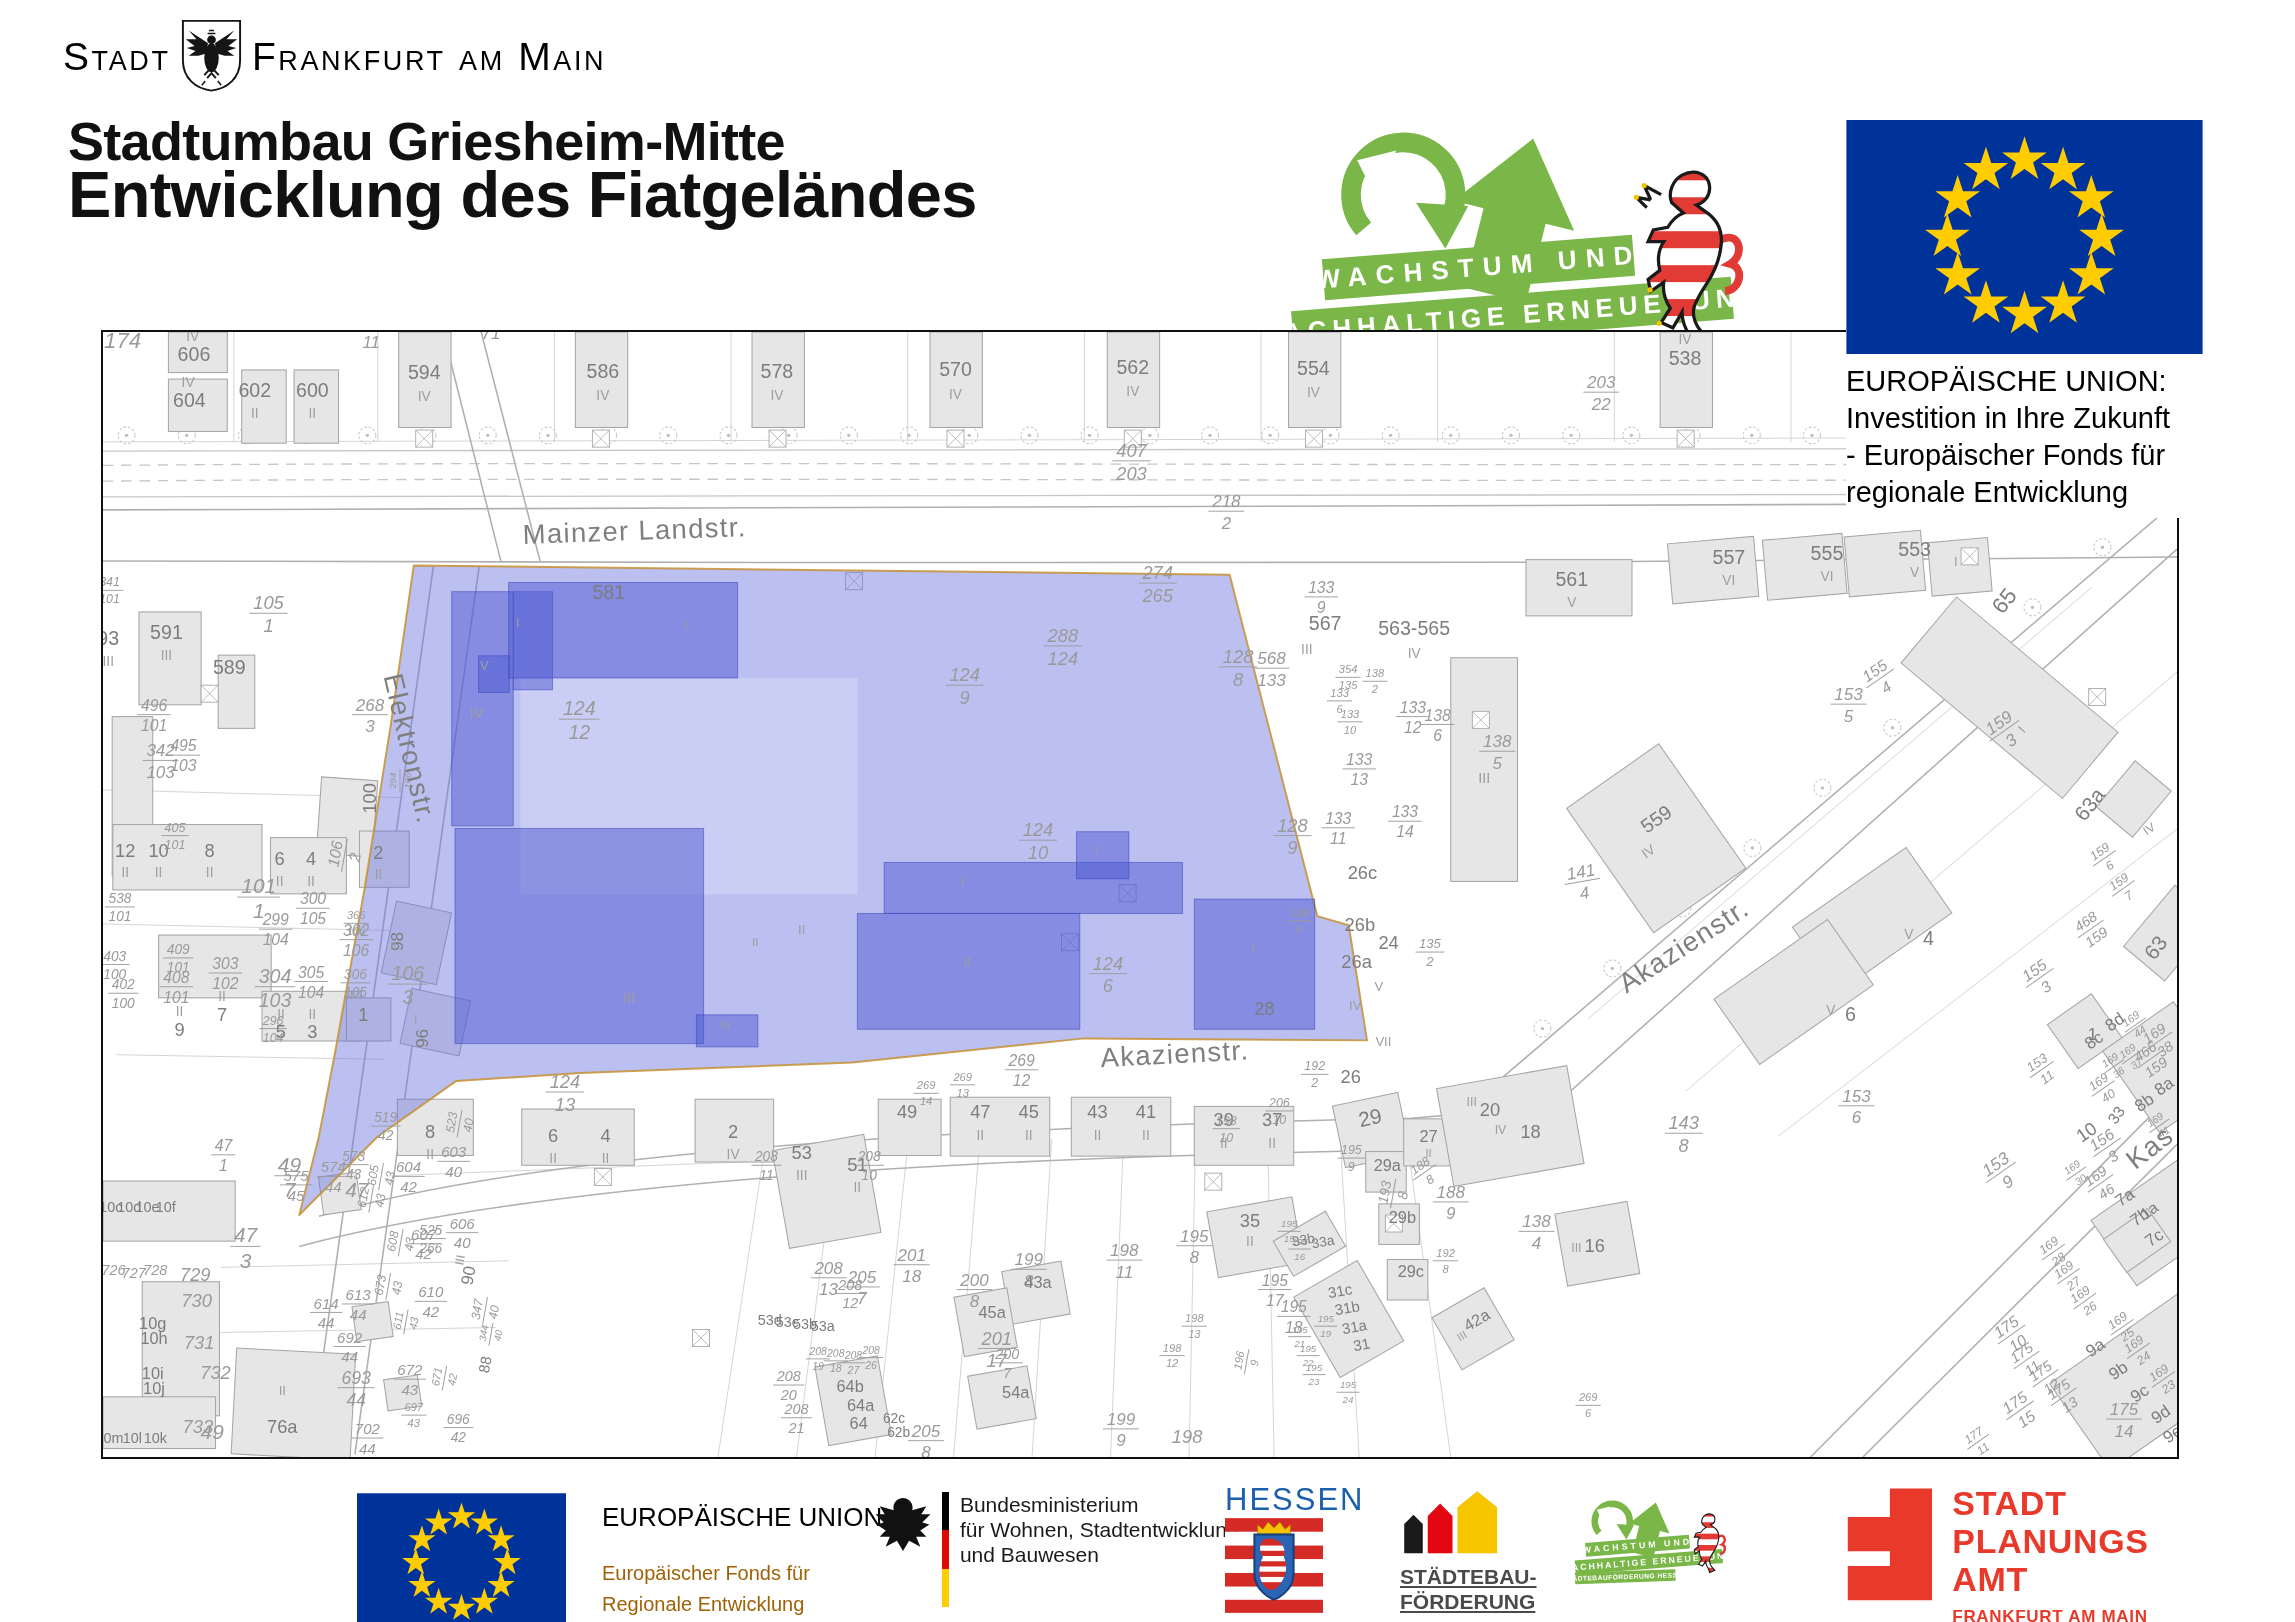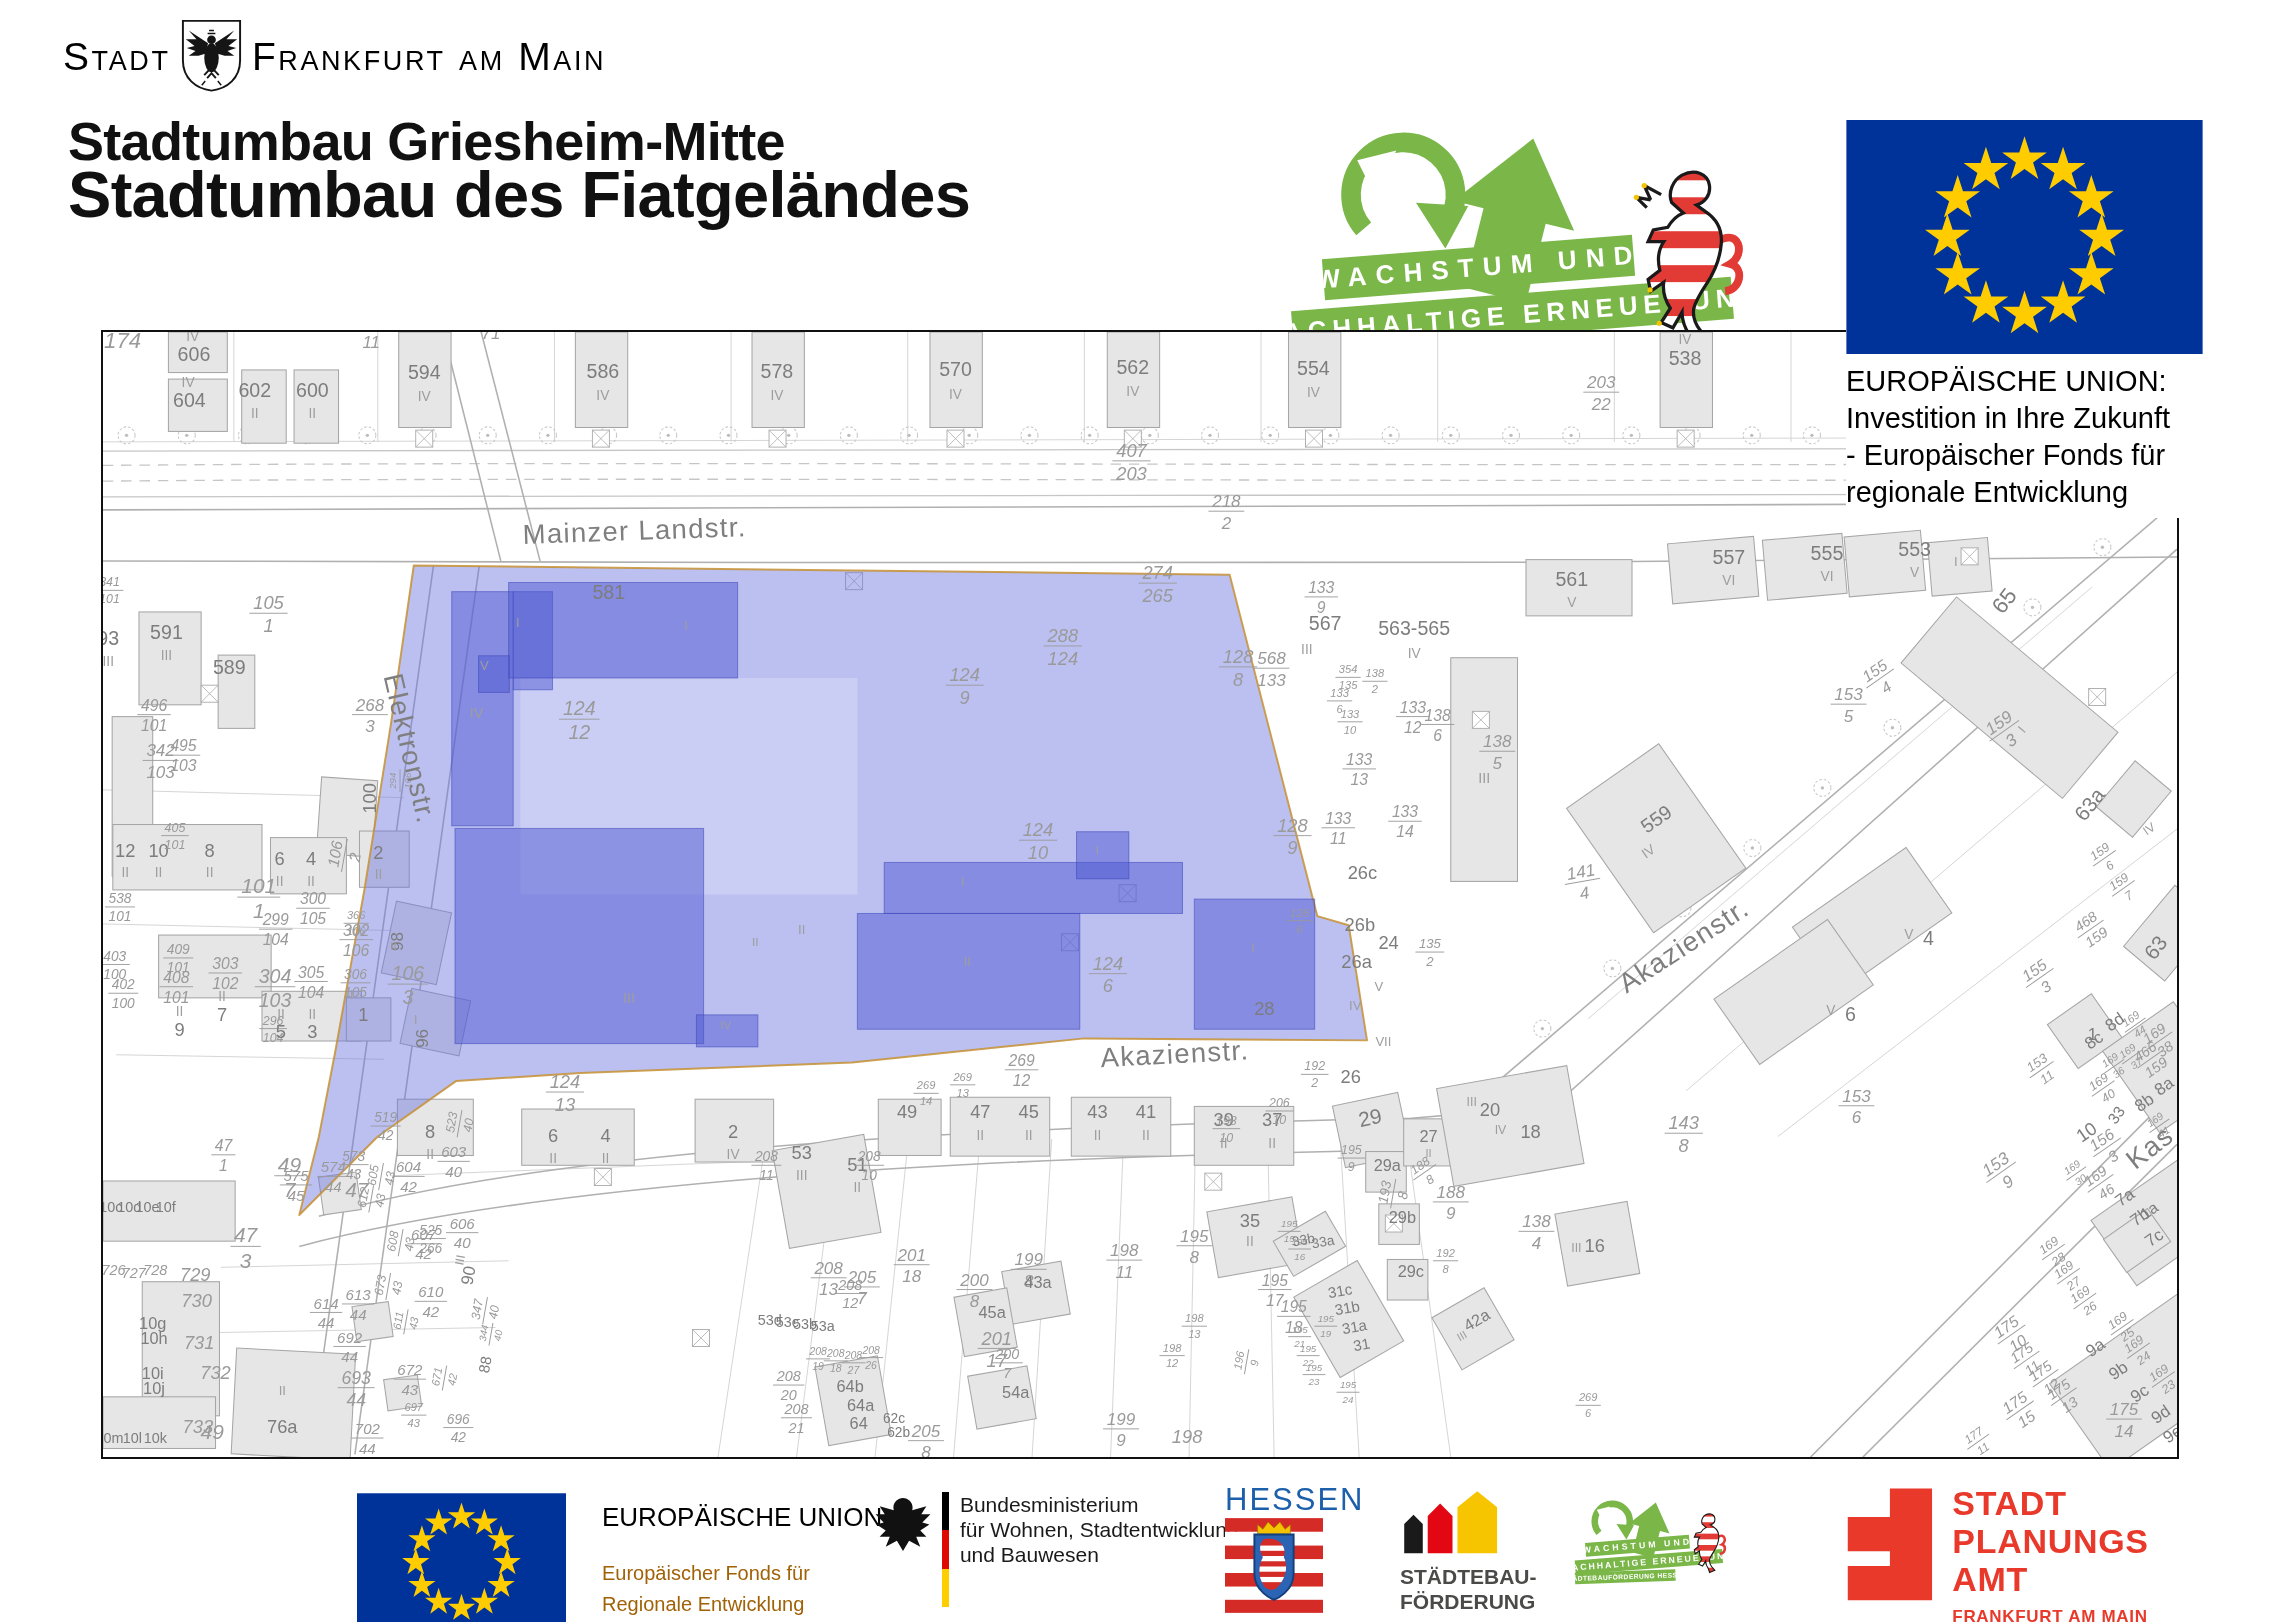--- a/index.html
+++ b/index.html
@@ -35,21 +35,21 @@
   .f-eu-flag{left:357px;top:1493px;width:209px;height:139px;}
   #f-eu-txt{left:602px;top:1502px;font-size:26px;color:#000;}
   #f-eu-sub{left:602px;top:1558px;font-size:20px;line-height:31px;color:#a16207;}
   #f-bund{left:875px;top:1492px;display:flex;gap:10.5px;}
   #f-bund .stripe{width:7.9px;height:115px;display:flex;flex-direction:column;}
   #f-bund .stripe div{flex:1;}
   #f-bund .txt{font-size:21px;line-height:25px;font-weight:400;color:#1a1a1a;}
   #f-hessen{left:1225px;top:1482px;width:98px;text-align:center;}
   #f-hessen .name{font-size:31px;letter-spacing:2px;font-weight:500;}
   #f-staedtebau{left:1400px;top:1490px;}
-  #f-staedtebau .t1{font-size:21px;font-weight:700;color:#4a4a49;line-height:25px;margin-top:6.5px;}
+  #f-staedtebau .t1{font-size:21px;font-weight:700;color:#4a4a49;line-height:25px;margin-top:6.5px;text-decoration:underline;}
   #f-staedtebau .t2{font-size:13.7px;color:#6b6b6a;line-height:17.7px;margin-top:5.2px;}
   #f-spa{left:1836px;top:1484px;display:flex;gap:18.3px;}
   #f-spa .txt .big{font-size:34px;font-weight:700;line-height:38px;letter-spacing:0.7px;}
   #f-spa .txt .sub{font-size:17px;font-weight:700;margin-top:9.2px;letter-spacing:0.7px;}
 </style>
 </head>
 <body>
 
 <div id="page">
 
@@ -64,21 +64,21 @@
         <circle cx="65" cy="45" r="9" fill="#151515"></circle>
         <path d="M57,32 L73,32 M60,26 L70,26" stroke="#151515" stroke-width="3" fill="none"></path>
         <path d="M50,118 L65,102 L80,118 M56,124 L65,114 L74,124" stroke="#151515" stroke-width="4" fill="none"></path>
         <path d="M52,130 l-7,9 M78,130 l7,9" stroke="#151515" stroke-width="3"></path>
       </svg>
     </span>
     <span class="word">Frankfurt am Main</span>
   </div>
 
   <div id="subtitle" class="abs">Stadtumbau Griesheim-Mitte</div>
-  <div id="title" class="abs">Stadtumbau des Fiatgeländes</div>
+  <div id="title" class="abs">Entwicklung des Fiatgeländes</div>
 
   <div id="wl-top" class="abs wl">
     <span class="graphic wl-color">
       <svg width="307" height="216" viewBox="0 0 470 330">
         <g fill="none" stroke="#7ab648" stroke-width="30" class="wl-stroke">
           <path d="M70,200 A80,80 0 1 1 195,195"></path>
         </g>
         <polygon points="195,230 150,160 230,165" fill="#7ab648" class="wl-fill"></polygon>
         <polygon points="60,95 120,80 85,145" fill="#ffffff"></polygon>
         <polygon points="55,100 118,85" fill="#7ab648"></polygon>

